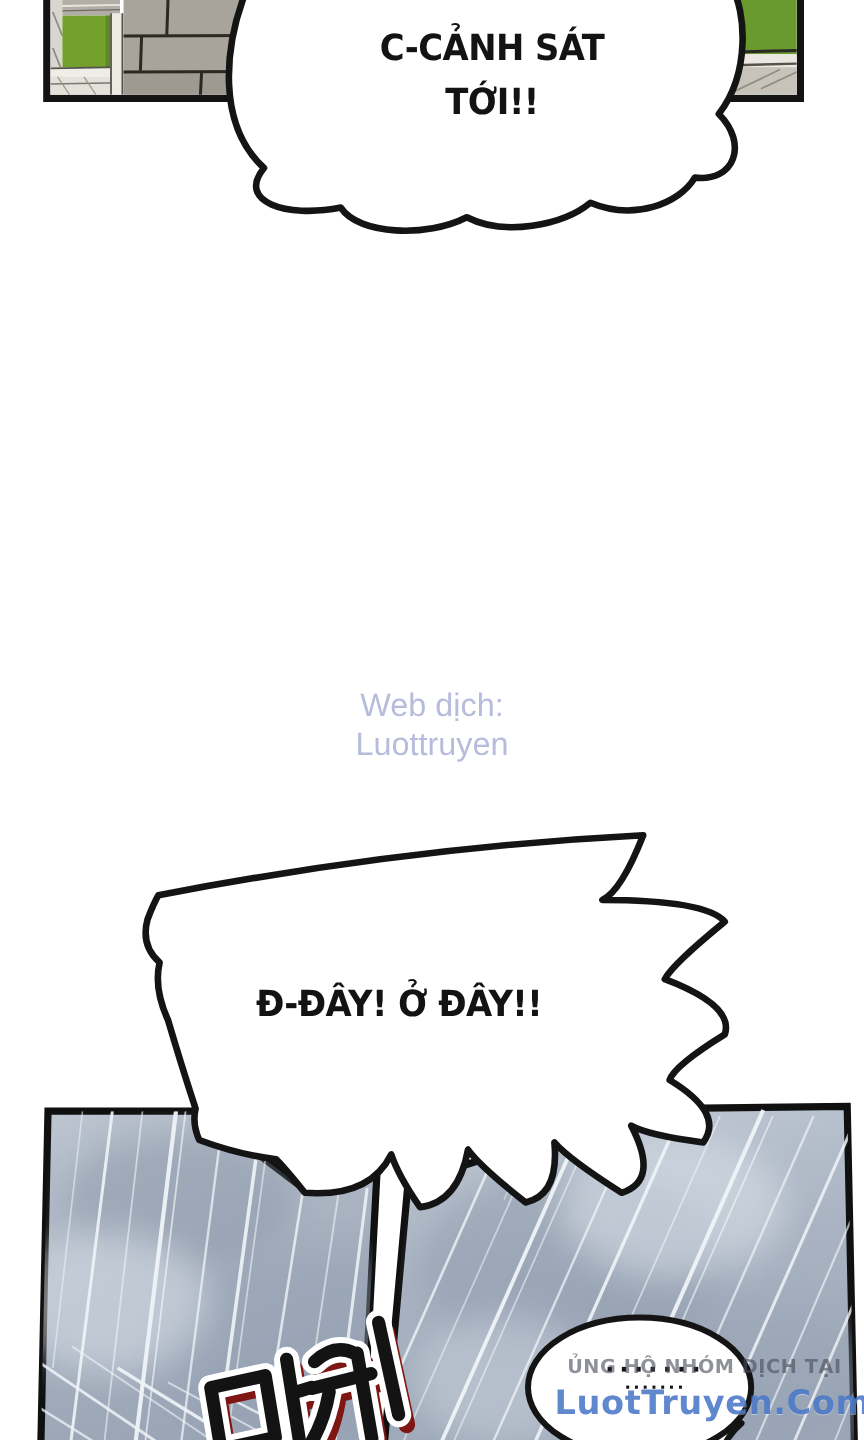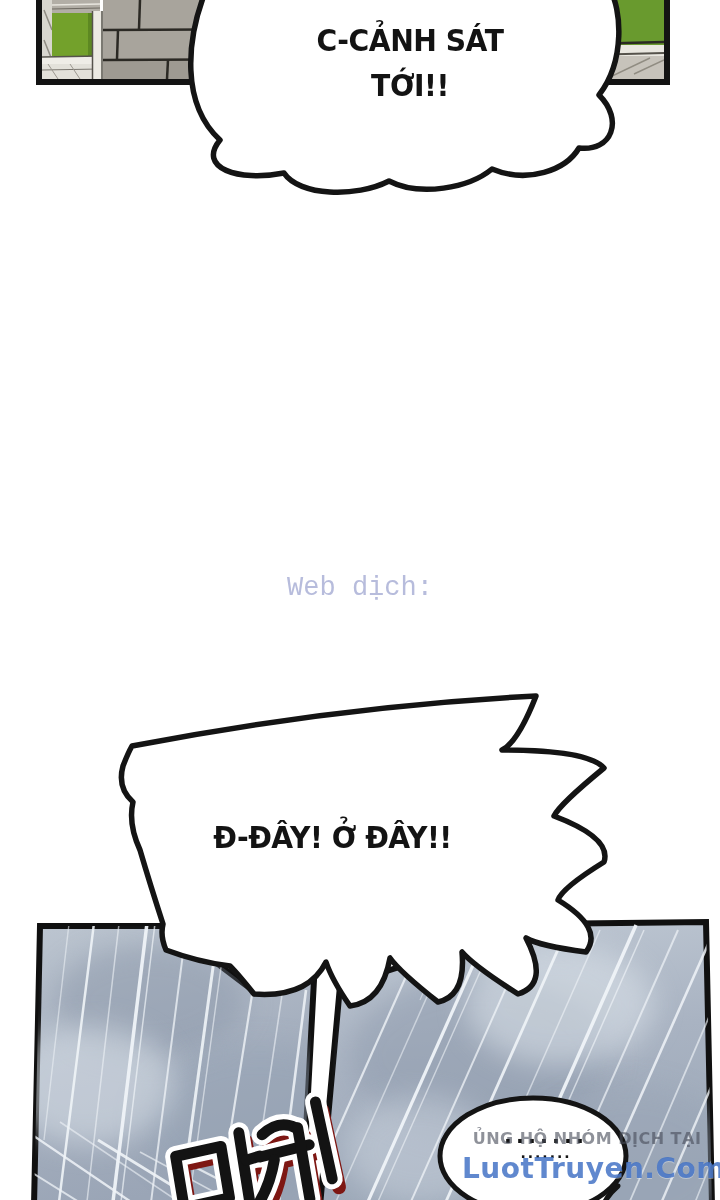--- a/index.html
+++ b/index.html
@@ -11,21 +11,21 @@
   svg{display:block;}
   .bubble-text{
     color:#131313;font-weight:bold;text-align:center;
     transform:scaleX(.94);transform-origin:center;
     letter-spacing:-0.5px;line-height:45px;
   }
   .bt1{left:285px;top:18px;width:250px;font-size:30px;}
   .bt2{left:185px;top:820px;width:295px;font-size:30px;line-height:36px;}
   .wm-center{
     left:0;top:572px;width:720px;text-align:center;
-    font-family:Liberation Mono, monospace;
+    font-family:Liberation Sans, sans-serif;
     font-size:27px;line-height:32px;color:#b7bcdc;
   }
   .dots1{left:496px;top:1131px;width:100px;text-align:center;
     font-size:21px;font-weight:bold;letter-spacing:4px;color:#141414;line-height:20px;}
   .dots2{left:499px;top:1150px;width:94px;text-align:center;
     font-size:14px;font-weight:bold;letter-spacing:2px;color:#141414;line-height:14px;}
   .wm-gray{left:452px;top:1129px;width:270px;text-align:center;
     font-size:16px;font-weight:bold;letter-spacing:.5px;color:rgba(72,78,90,.62);line-height:20px;}
   .wm-blue{left:444px;top:1153px;width:300px;text-align:center;
     font-size:28px;font-weight:bold;letter-spacing:.5px;
@@ -102,20 +102,21 @@
          C 626,60 621,8 610,-10 Z" fill="#ffffff" stroke="#141414" stroke-width="5.5" stroke-linejoin="round"></path>
   </svg>
 
   <div class="abs bubble-text bt1">
     <div>C-CẢNH SÁT</div>
     <div>TỚI!!</div>
   </div>
 
   <div class="abs wm-center">
     <div>Web dịch:</div>
+    <div>Luottruyen</div>
   </div>
 
   <svg class="abs" style="left:0;top:690px" width="720" height="510" viewBox="0 690 720 510">
     <defs>
       <linearGradient id="gradL" x1="0" y1="0" x2="0.25" y2="1">
         <stop offset="0" stop-color="#bcc5d0"></stop>
         <stop offset="0.55" stop-color="#a6b0bf"></stop>
         <stop offset="1" stop-color="#9aa5b6"></stop>
       </linearGradient>
       <linearGradient id="gradR" x1="0.1" y1="0" x2="0.3" y2="1">

